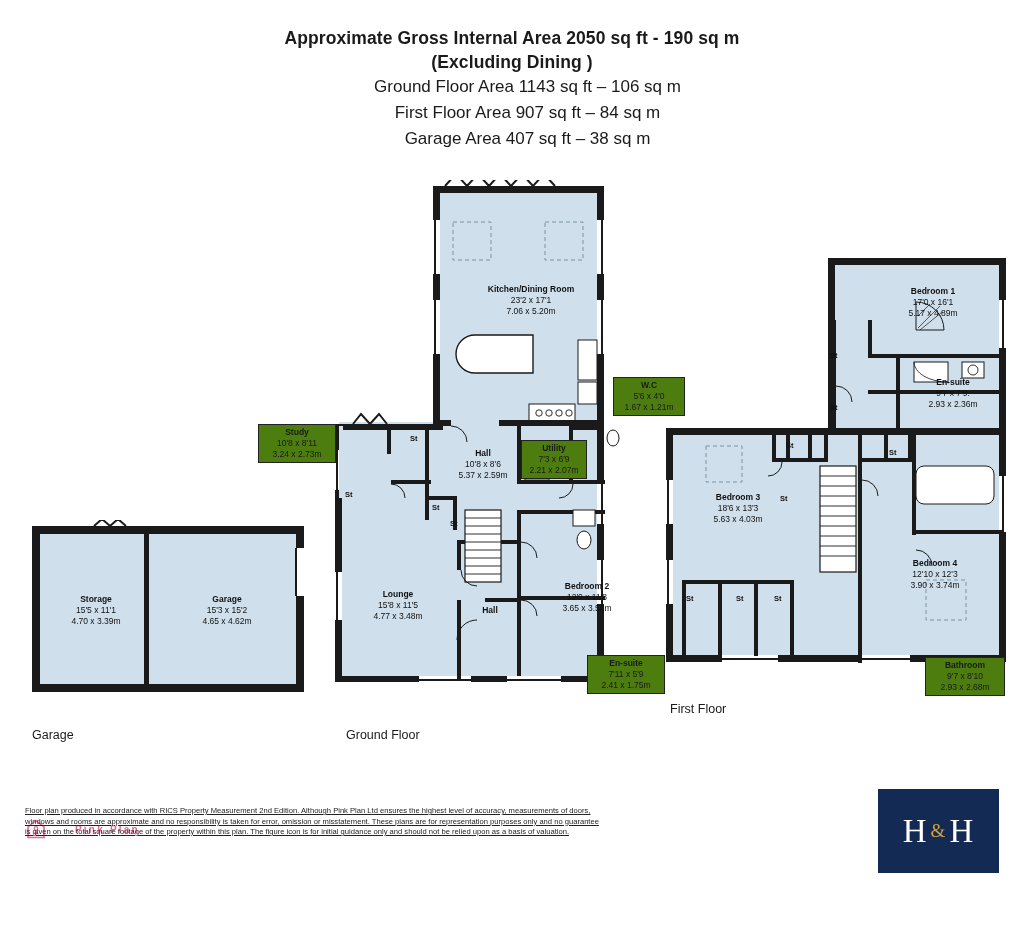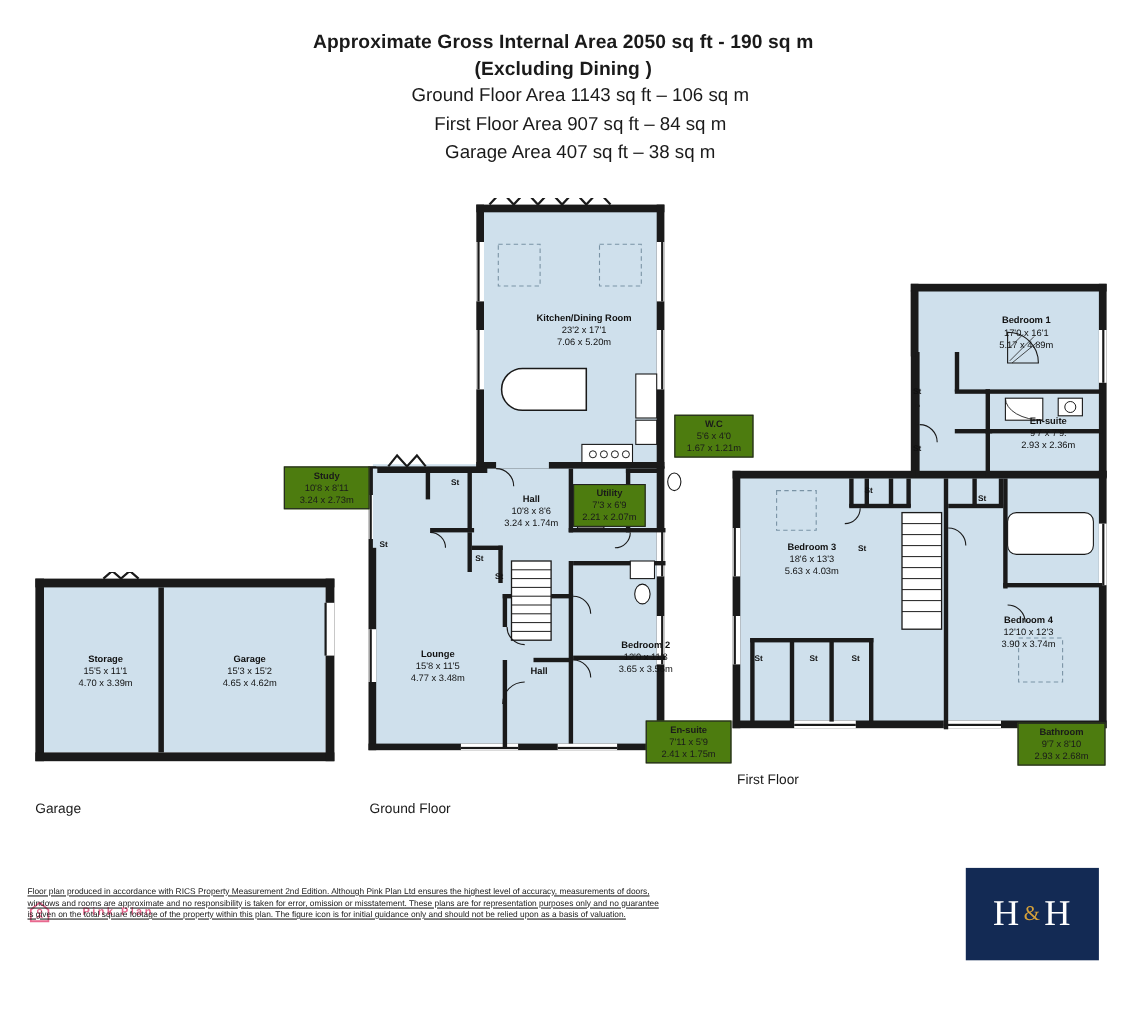--- a/index.html
+++ b/index.html
@@ -285,21 +285,21 @@
 
   <div class="boxed" style="left:258px; top:424px; width:78px;">
     <div class="nm">Study</div>
     <div>10'8 x 8'11</div>
     <div>3.24 x 2.73m</div>
   </div>
 
   <div class="label" style="left:443px; top:448px; width:80px;">
     <div class="nm">Hall</div>
     <div>10'8 x 8'6</div>
-    <div>3.24 x 1.74m</div>
+    <div>5.37 x 2.59m</div>
   </div>
 
   <div class="boxed" style="left:521px; top:440px; width:66px;">
     <div class="nm">Utility</div>
     <div>7'3 x 6'9</div>
     <div>2.21 x 2.07m</div>
   </div>
 
   <div class="label" style="left:355px; top:589px; width:86px;">
     <div class="nm">Lounge</div>
@@ -321,21 +321,21 @@
 
   <div class="label" style="left:465px; top:605px; width:50px;">
     <div class="nm">Hall</div>
   </div>
 
   <div class="st-label" style="left:410px; top:434px;">St</div>
   <div class="st-label" style="left:345px; top:490px;">St</div>
   <div class="st-label" style="left:432px; top:503px;">St</div>
   <div class="st-label" style="left:450px; top:519px;">St</div>
 
-  <div class="floor-caption" style="left:336px; top:728px;">Ground Floor</div>
+  <div class="floor-caption" style="left:346px; top:728px;">Ground Floor</div>
 
   <svg width="360" height="440" style="position:absolute;left:662px;top:250px;">
 
     <rect x="170" y="14" width="170" height="170" fill="#cfe0ec"></rect>
 
     <rect x="8" y="180" width="332" height="230" fill="#cfe0ec"></rect>
 
     <rect x="166" y="8" width="178" height="7" fill="#1a1a1a"></rect>
     <rect x="166" y="8" width="7" height="176" fill="#1a1a1a"></rect>
     <rect x="337" y="8" width="7" height="176" fill="#1a1a1a"></rect>

